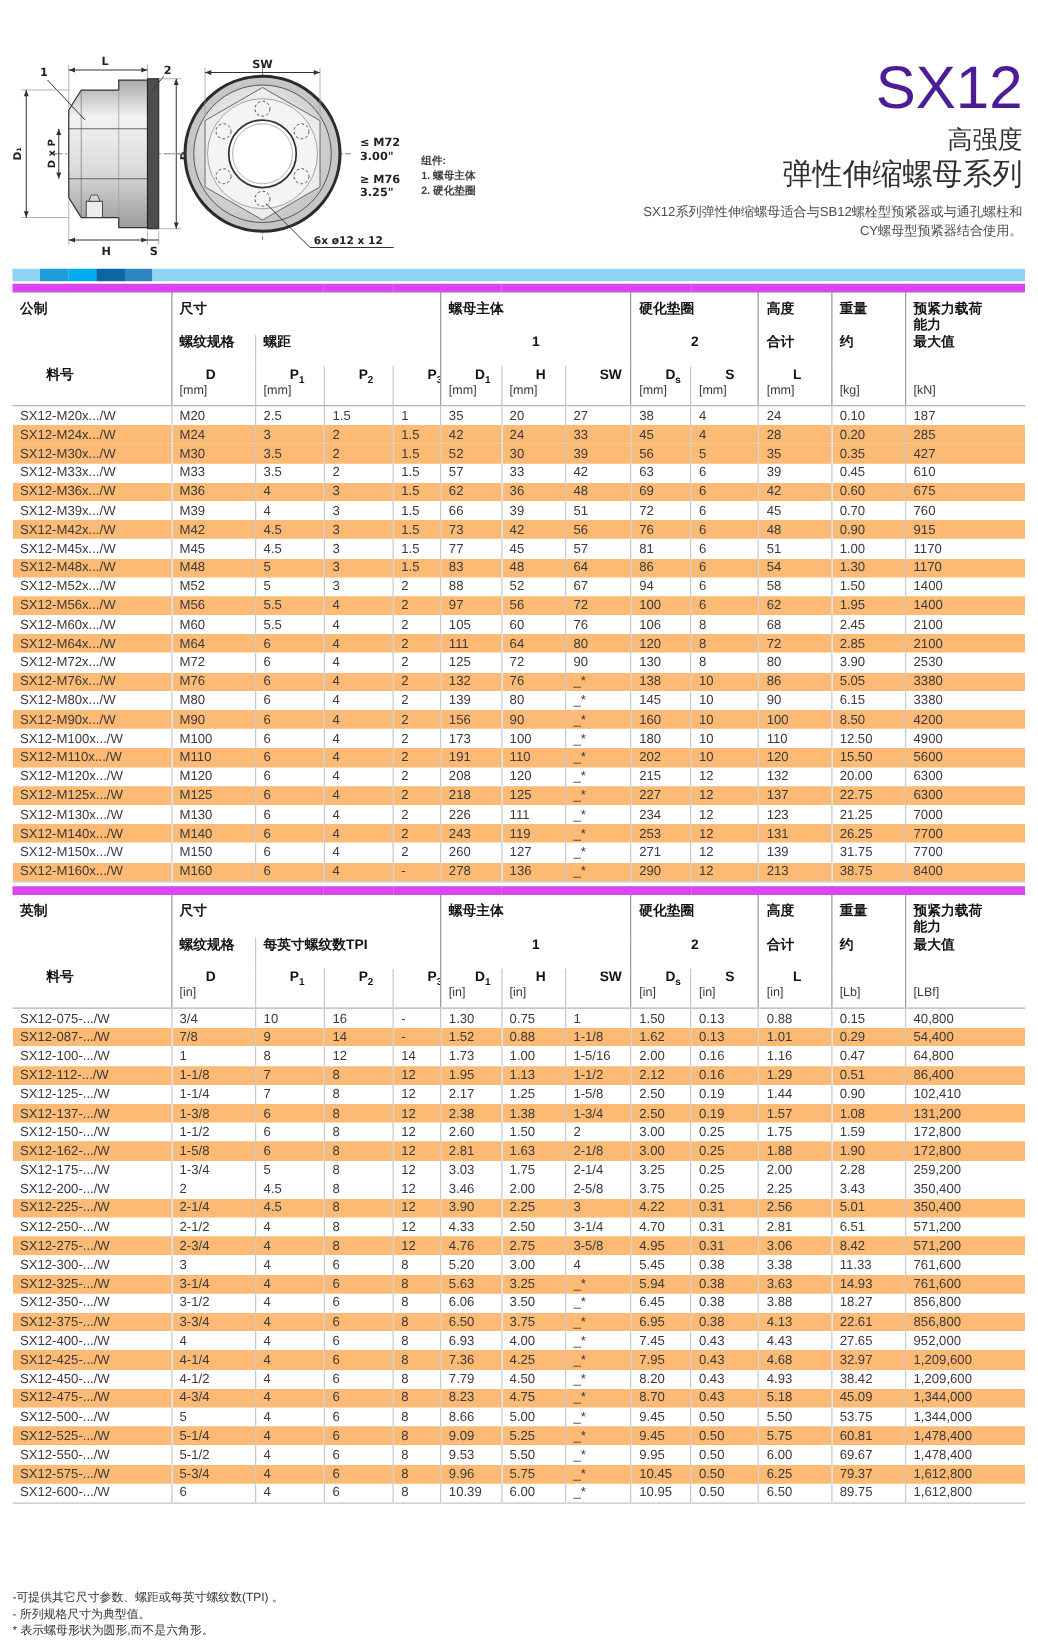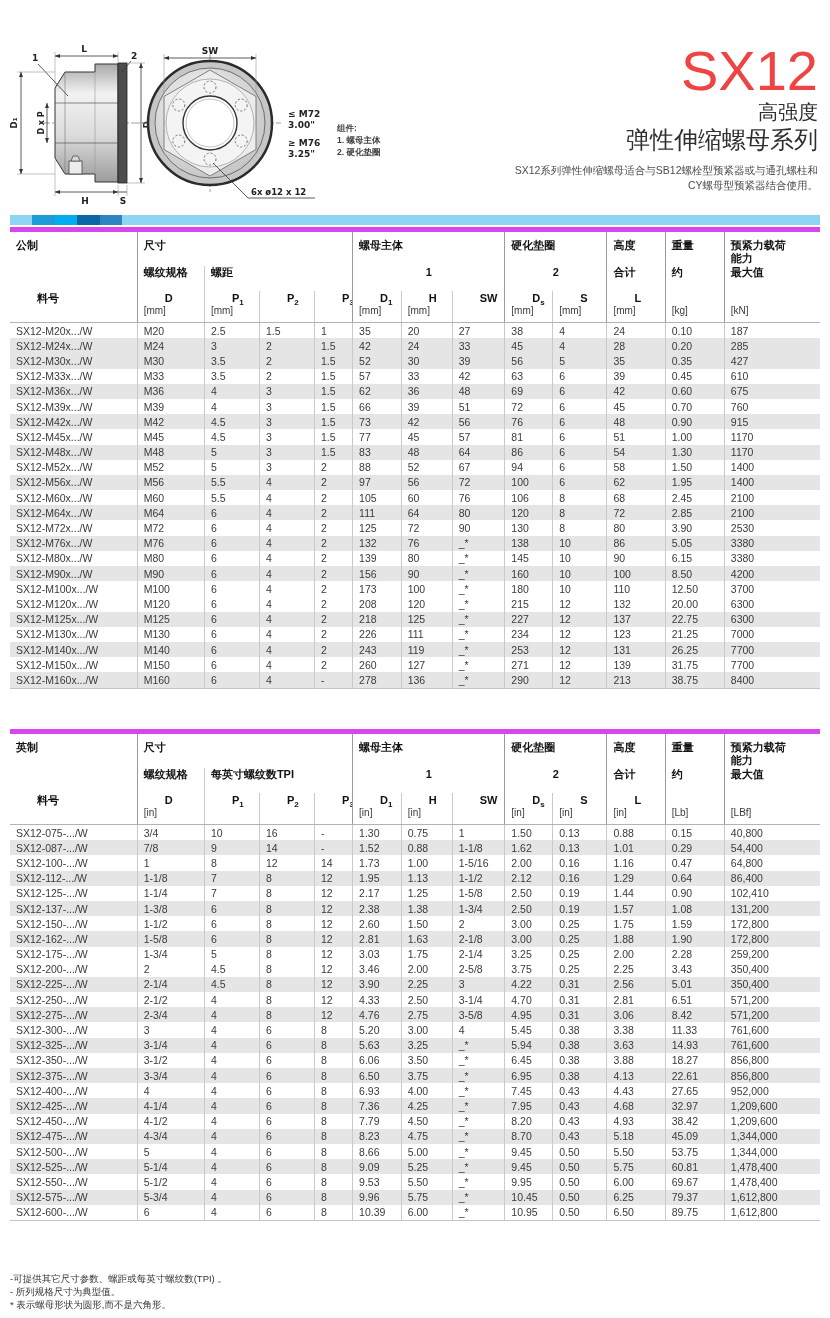--- a/index.html
+++ b/index.html
@@ -5,49 +5,49 @@
   html,body{margin:0;padding:0;background:#ffffff;}
   body{font-family:"Liberation Sans","DejaVu Sans",sans-serif;-webkit-font-smoothing:antialiased;}
   .page{position:relative;width:830px;height:1318px;background:#fff;overflow:hidden;}
 
   
   .hdr{position:absolute;top:0;left:0;width:830px;height:213px;}
   .diagram-svg{position:absolute;left:5px;top:30px;}
   .diagram-svg text{font-family:"DejaVu Sans",sans-serif;fill:#222;}
   .legend{position:absolute;left:337px;top:122px;font-size:8.5px;line-height:12px;color:#3f3f3f;font-weight:bold;}
   .titleblock{position:absolute;top:48px;right:12px;text-align:right;}
-  .t-main{font-size:56px;line-height:46px;color:#ef4444;}
+  .t-main{font-size:48px;line-height:46px;color:#4c1d95;}
   .t-sub1{font-size:20px;line-height:24px;color:#2f2f2f;margin-top:6px;}
   .t-sub2{font-size:24px;line-height:28px;color:#2f2f2f;margin-top:2px;}
   .t-desc{font-size:10.5px;line-height:15px;color:#4d4d4d;margin-top:9px;}
 
   
   .accentbar{position:absolute;top:215px;left:10px;width:810px;height:10px;display:flex;}
   .accentbar div{height:10px;}
   .seg-a{width:22px;}.seg-b{width:23px;}.seg-c{width:22px;}
   .seg-d{width:23px;}.seg-e{width:22px;}.seg-f{flex:1;}
 
   
   .tablewrap1{position:absolute;top:227px;left:10px;width:810px;}
-  .tablewrap2{position:absolute;top:729px;left:10px;width:810px;}
+  .tablewrap2{position:absolute;top:709px;left:10px;width:810px;}
   table.spec{border-collapse:collapse;table-layout:fixed;width:810px;
-    border-top:5px solid #d946ef;border-bottom:1px solid #c4c4c4;}
+    border-top:7px solid #d946ef;border-bottom:1px solid #c4c4c4;}
   table.spec td{overflow:hidden;white-space:nowrap;}
   tr.h1 td{font-weight:bold;font-size:11px;color:#141414;padding:7px 0 0 6px;vertical-align:top;height:27px;line-height:13px;}
   tr.h1 .wrapcell{display:block;width:64px;white-space:normal;}
   tr.h2 td{font-weight:bold;font-size:11px;color:#141414;padding:0 0 0 6px;vertical-align:top;height:25px;line-height:13px;margin-top:41px;}
   tr.h2 td.ctr{text-align:center;padding:0;}
   tr.h3 td{padding:0 0 5px 6px;vertical-align:top;border-bottom:1px solid #b3b3b3;}
   .l1{display:block;font-weight:bold;font-size:11px;color:#111;height:14px;line-height:14px;margin-left:21px;}
   .l1 sub{font-size:8px;}
   .l2{display:block;font-weight:normal;font-size:10px;color:#3a3a3a;height:12px;line-height:12px;}
   tbody.rows td{font-size:10.5px;line-height:12px;color:#3a3a3a;padding:1.6px 0 1.6px 6px;}
   .bl{border-left:1px solid #c9c9c9;}
   .blg{border-left:1px solid #9b9b9b;}
-  tr.stripe{background:#e5e5e5;}
+  tr.stripe{background:#fdba74;}
 
   
   .footnotes{position:absolute;top:1272px;left:10px;font-size:9.5px;line-height:13px;color:#333;}
 </style>
 </head>
 <body>
 
 <div class="page">
 
   <div class="hdr">
@@ -537,21 +537,36 @@
             <td class="bl">6</td>
             <td class="bl">4</td>
             <td class="bl">2</td>
             <td class="bl">173</td>
             <td class="bl">100</td>
             <td class="bl">_*</td>
             <td class="bl">180</td>
             <td class="bl">10</td>
             <td class="bl">110</td>
             <td class="bl">12.50</td>
-            <td class="bl">3700</td>
+            <td class="bl">4900</td>
+          </tr>
+          <tr class="stripe">
+            <td>SX12-M110x.../W</td>
+            <td class="bl">M110</td>
+            <td class="bl">6</td>
+            <td class="bl">4</td>
+            <td class="bl">2</td>
+            <td class="bl">191</td>
+            <td class="bl">110</td>
+            <td class="bl">_*</td>
+            <td class="bl">202</td>
+            <td class="bl">10</td>
+            <td class="bl">120</td>
+            <td class="bl">15.50</td>
+            <td class="bl">5600</td>
           </tr>
           <tr>
             <td>SX12-M120x.../W</td>
             <td class="bl">M120</td>
             <td class="bl">6</td>
             <td class="bl">4</td>
             <td class="bl">2</td>
             <td class="bl">208</td>
             <td class="bl">120</td>
             <td class="bl">_*</td>
@@ -785,21 +800,21 @@
             <td class="bl">1-1/8</td>
             <td class="bl">7</td>
             <td class="bl">8</td>
             <td class="bl">12</td>
             <td class="bl">1.95</td>
             <td class="bl">1.13</td>
             <td class="bl">1-1/2</td>
             <td class="bl">2.12</td>
             <td class="bl">0.16</td>
             <td class="bl">1.29</td>
-            <td class="bl">0.64</td>
+            <td class="bl">0.51</td>
             <td class="bl">86,400</td>
           </tr>
           <tr>
             <td>SX12-125-.../W</td>
             <td class="bl">1-1/4</td>
             <td class="bl">7</td>
             <td class="bl">8</td>
             <td class="bl">12</td>
             <td class="bl">2.17</td>
             <td class="bl">1.25</td>

